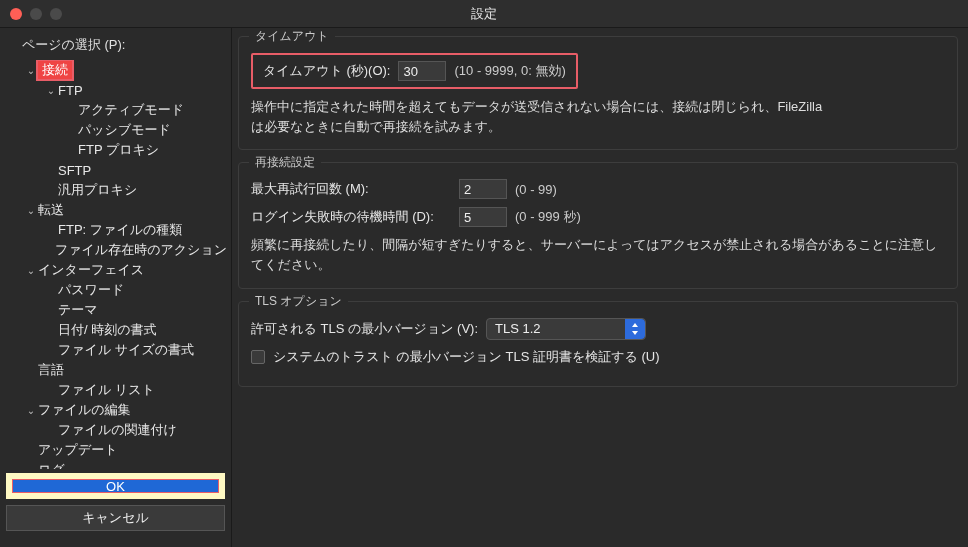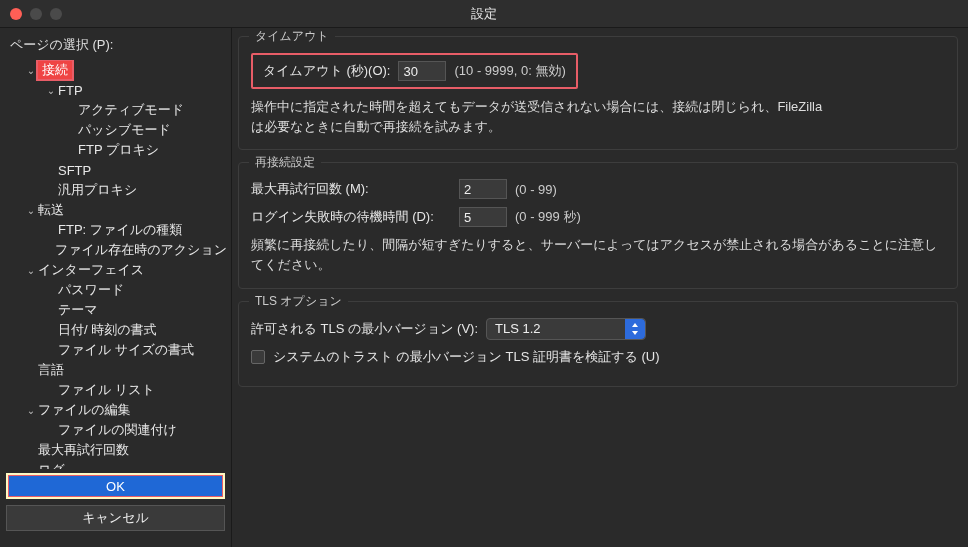--- a/index.html
+++ b/index.html
@@ -45,21 +45,21 @@
     min-height: 0;
   }
   .sidebar {
     width: 232px;
     background: #2a2a2a;
     border-right: 1px solid #1a1a1a;
     display: flex;
     flex-direction: column;
   }
   .sidebar-header {
-    padding: 8px 10px 6px 10px;
+    padding: 8px 10px 6px 22px;
     color: #e0e0e0;
     font-size: 13px;
   }
   .tree {
     flex: 1;
     overflow: auto;
     padding: 0 4px 6px 4px;
   }
   .tree-item {
     display: flex;
@@ -97,21 +97,21 @@
     height: 26px;
     border: 1px solid #555;
     background: #3a3a3a;
     color: #eee;
     font-size: 13px;
     cursor: pointer;
     margin-bottom: 6px;
   }
   .btn.ok {
     background: #1f68d6;
-    border: 2px solid #fef9c3;
+    border: 6px solid #fef9c3;
     box-shadow: 0 0 0 1px #e85d67 inset;
     color: #fff;
     font-weight: 500;
   }
   .main {
     flex: 1;
     padding: 8px 10px 10px 6px;
     overflow: auto;
   }
   .group {
@@ -283,21 +283,21 @@
         <span class="arrow">⌄</span>
         <span class="label">ファイルの編集</span>
       </div>
       <div class="tree-item indent-2">
         <span class="spacer"></span>
           <span class="label">ファイルの関連付け</span>
       </div>
 
       <div class="tree-item indent-1">
         <span class="spacer"></span>
-          <span class="label">最大再試行回数</span>
+          <span class="label">アップデート</span>
       </div>
       <div class="tree-item indent-1">
         <span class="spacer"></span>
           <span class="label">ログ</span>
       </div>
 
     </div>
 
     <div class="sidebar-buttons">
       <button class="btn ok">OK</button>

